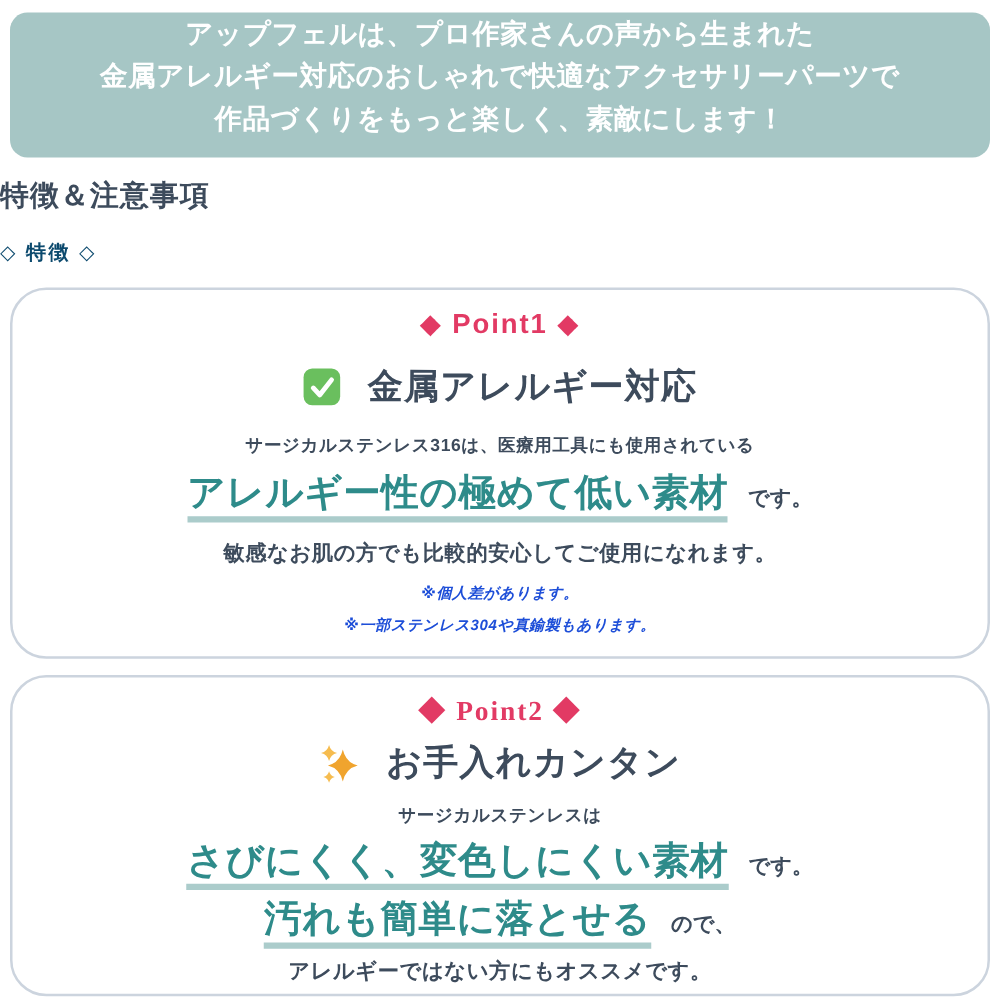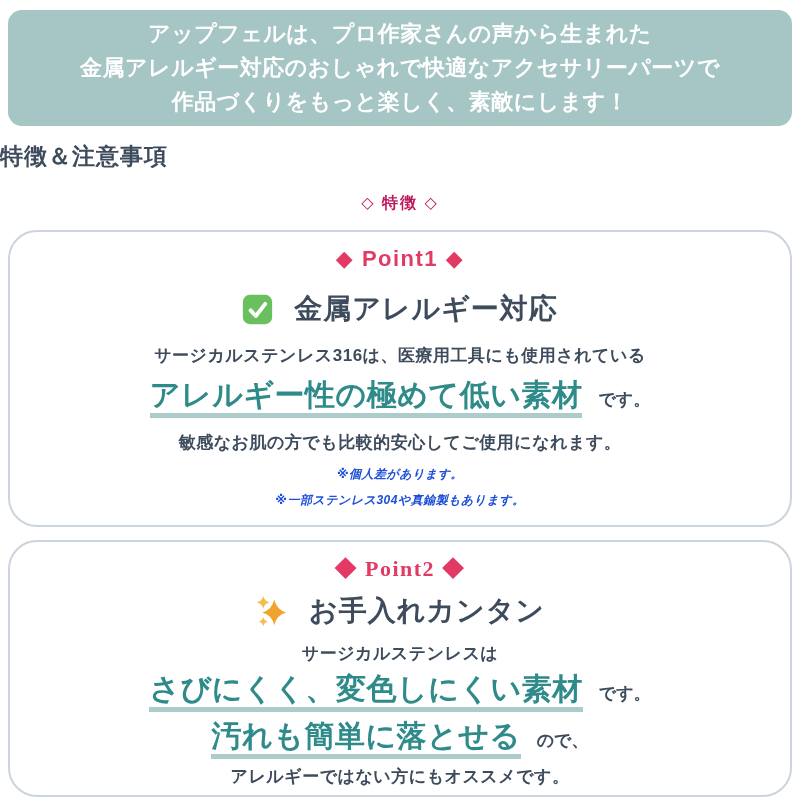--- a/index.html
+++ b/index.html
@@ -11,41 +11,40 @@
     font-weight: bold;
     color: #3d4b5c;
   }
   .banner {
     margin: 10px 8px 0;
     height: 116px;
     background: #a6c6c5;
     border-radius: 14px;
     display: flex;
     flex-direction: column;
-    justify-content: center;
     align-items: center;
     color: #ffffff;
     font-size: 22px;
     line-height: 34px;
     text-align: center;
     letter-spacing: 0.5px;
   }
   .section-title {
     margin-top: 17px;
     font-size: 23px;
     line-height: 26px;
     color: #3d4b5c;
     letter-spacing: 1px;
   }
   .section-subtitle {
     margin-top: 24px;
-    text-align: center;
+    text-align: left;
     font-size: 16px;
     line-height: 20px;
-    color: #be185d;
+    color: #0c4a6e;
     letter-spacing: 2px;
   }
   .card {
     margin: 17px 8px 0;
     background: #ffffff;
     border: 2px solid #ccd4de;
     border-radius: 29px;
     text-align: center;
     padding: 14px 10px 13px;
   }
@@ -64,21 +63,21 @@
     gap: 21px;
     font-size: 28px;
     line-height: 38px;
     color: #3d4b5c;
     letter-spacing: 1px;
   }
   .card2 .card-title { margin-top: 10px; }
   .icon-box { display: inline-flex; align-items: center; }
   .intro {
     margin-top: 16px;
-    font-size: 17px;
+    font-size: 14px;
     line-height: 24px;
     letter-spacing: 0.5px;
   }
   .card2 .intro { margin-top: 12px; }
   .highlight-row {
     margin-top: 10px;
     display: flex;
     justify-content: center;
     align-items: baseline;
     gap: 16px;

